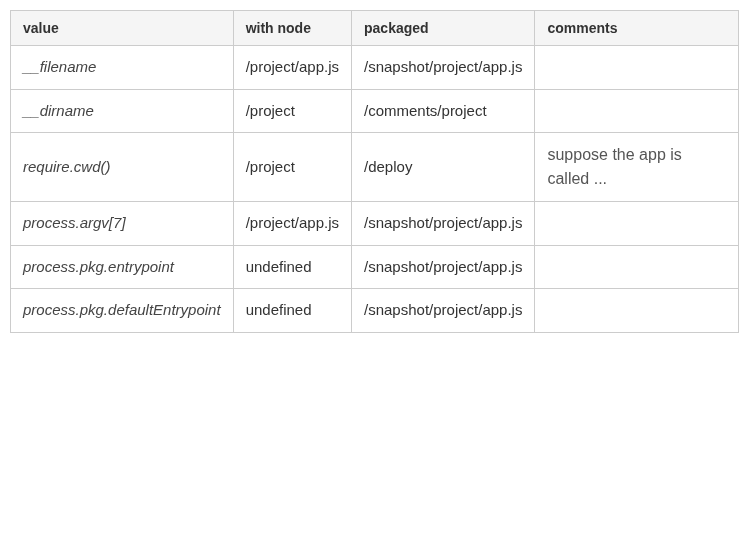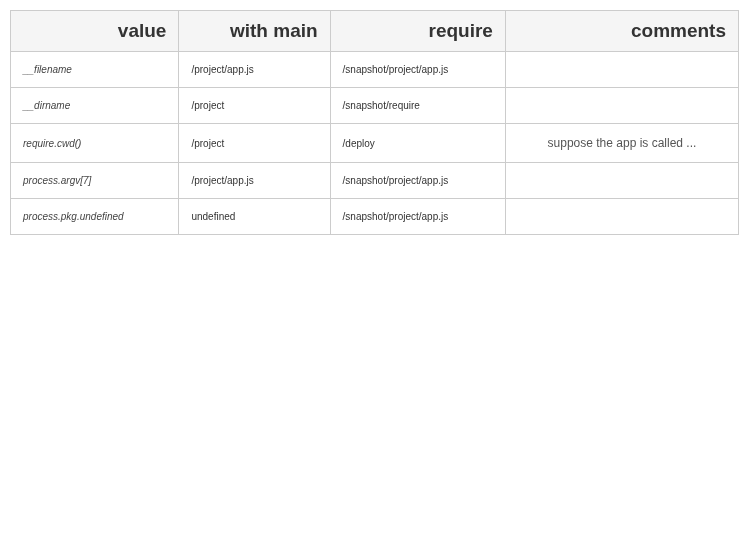--- a/index.html
+++ b/index.html
@@ -27,57 +27,56 @@
     }
 
     table {
       width: 100%;
       border-collapse: collapse;
     }
 
     thead tr th {
       background: #f5f5f5;
       font-weight: 600;
-      text-align: right;
+      text-align: left;
       padding: 9px 12px;
       border-bottom: 1px solid #ccc;
       border-right: 1px solid #ccc;
-      font-size: 19px;
+      font-size: 14px;
     }
 
     thead tr th:last-child {
       border-right: none;
     }
 
     tbody tr td {
       padding: 10px 12px;
       border-bottom: 1px solid #ccc;
       border-right: 1px solid #ccc;
       vertical-align: middle;
-      font-size: 10px;
+      font-size: 15px;
       line-height: 1.5;
     }
 
     tbody tr td:last-child {
       border-right: none;
     }
 
     tbody tr:last-child td {
       border-bottom: none;
     }
 
     tbody tr td:first-child {
       font-style: italic;
       color: #444;
     }
 
     .comment-cell {
-      font-size: 12px;
+      font-size: 16px;
       color: #555;
-      text-align: center;
     }
 
     .comment-cell code {
       font-family: 'Courier New', Courier, monospace;
       font-style: normal;
       background: #f0f0f0;
       padding: 1px 3px;
       border-radius: 2px;
     }
 
@@ -86,51 +85,57 @@
     }
   </style>
 </head>
 <body>
 
 <div class="table-container">
   <table>
     <thead>
       <tr>
         <th>value</th>
-        <th>with main</th>
-        <th>require</th>
+        <th>with node</th>
+        <th>packaged</th>
         <th>comments</th>
       </tr>
     </thead>
     <tbody id="table-body">
     <tr>
           <td>__filename</td>
           <td>/project/app.js</td>
           <td>/snapshot/project/app.js</td>
           <td class="comment-cell"></td>
         </tr>
         <tr>
           <td>__dirname</td>
           <td>/project</td>
-          <td>/snapshot/require</td>
+          <td>/comments/project</td>
           <td class="comment-cell"></td>
         </tr>
         <tr>
           <td>require.cwd()</td>
           <td>/project</td>
           <td>/deploy</td>
           <td class="comment-cell">suppose the app is called ...</td>
         </tr>
         <tr>
           <td>process.argv[7]</td>
           <td>/project/app.js</td>
           <td>/snapshot/project/app.js</td>
           <td class="comment-cell"></td>
         </tr>
         <tr>
-          <td>process.pkg.undefined</td>
+          <td>process.pkg.entrypoint</td>
+          <td>undefined</td>
+          <td>/snapshot/project/app.js</td>
+          <td class="comment-cell"></td>
+        </tr>
+        <tr>
+          <td>process.pkg.defaultEntrypoint</td>
           <td>undefined</td>
           <td>/snapshot/project/app.js</td>
           <td class="comment-cell"></td>
         </tr>
       </tbody>
   </table>
 </div>
 
 </body></html>

